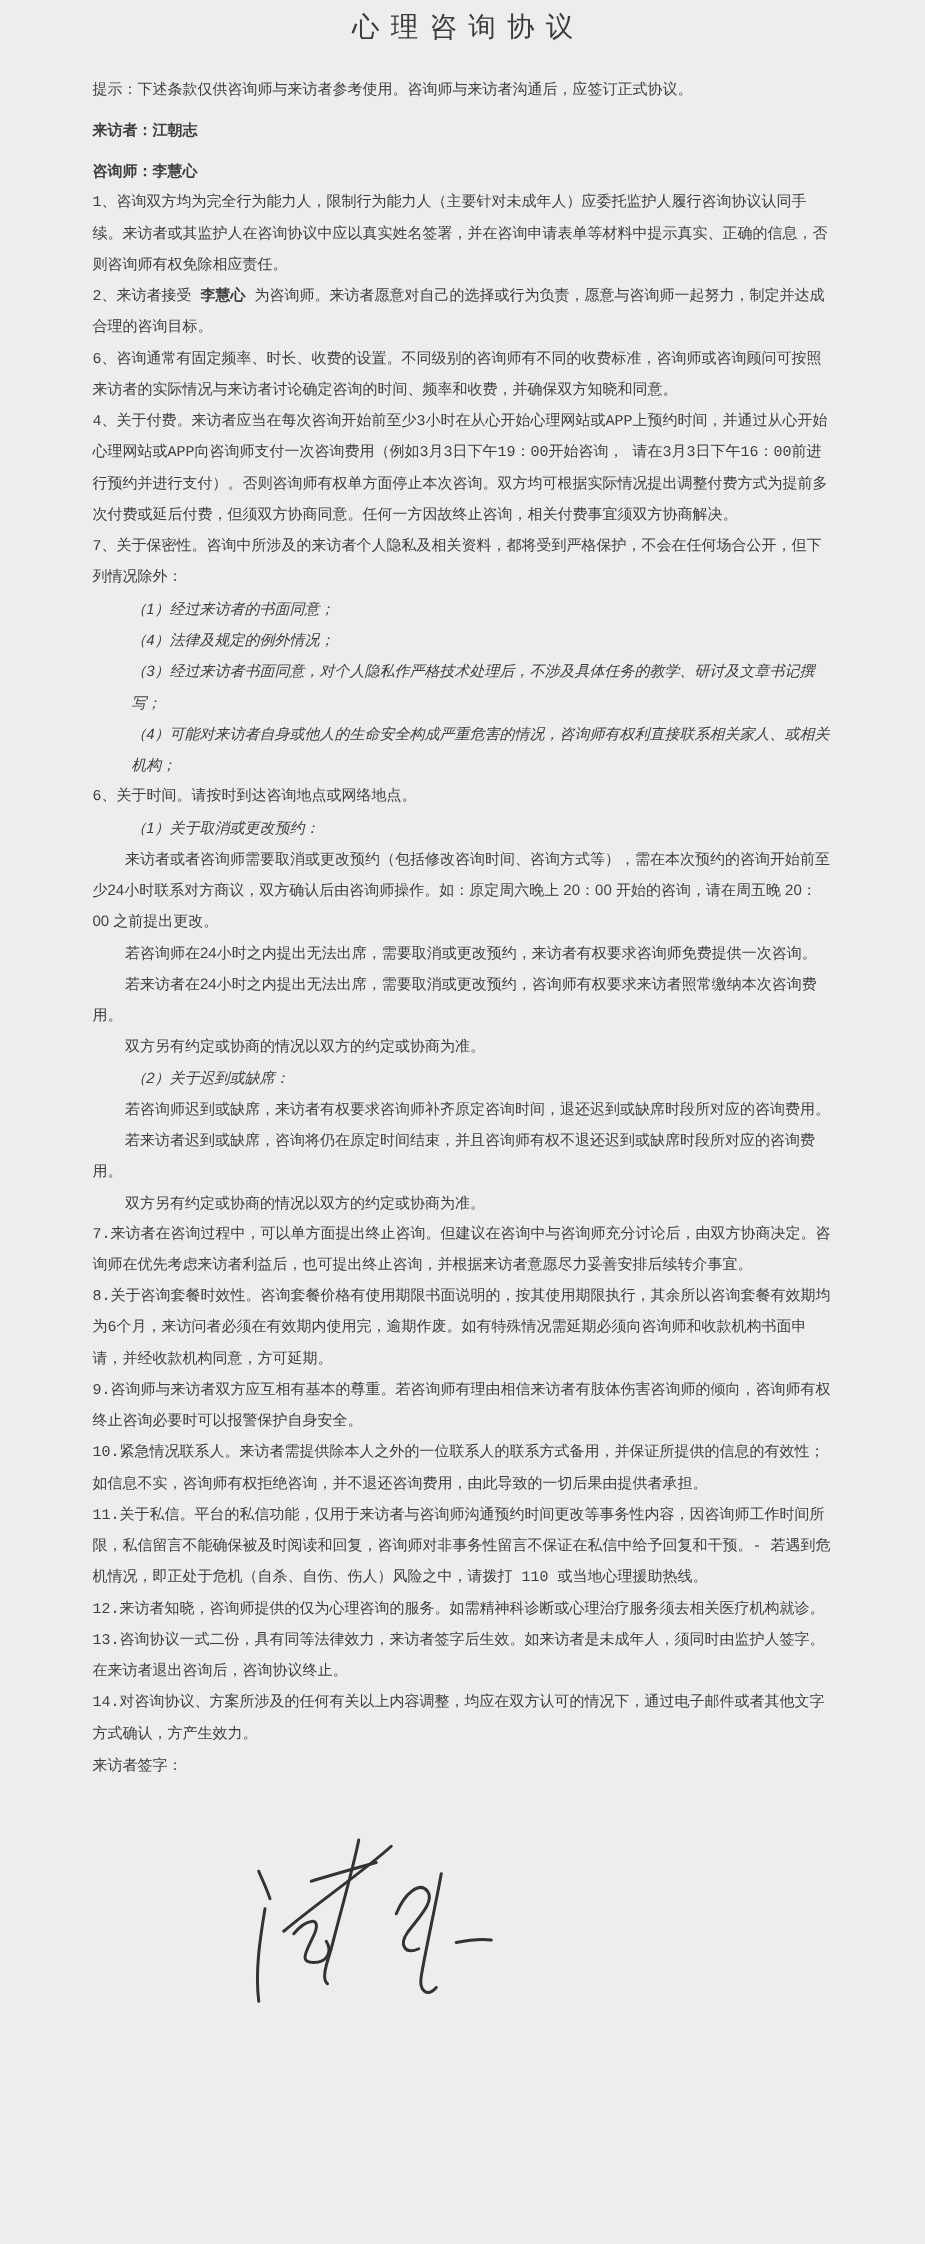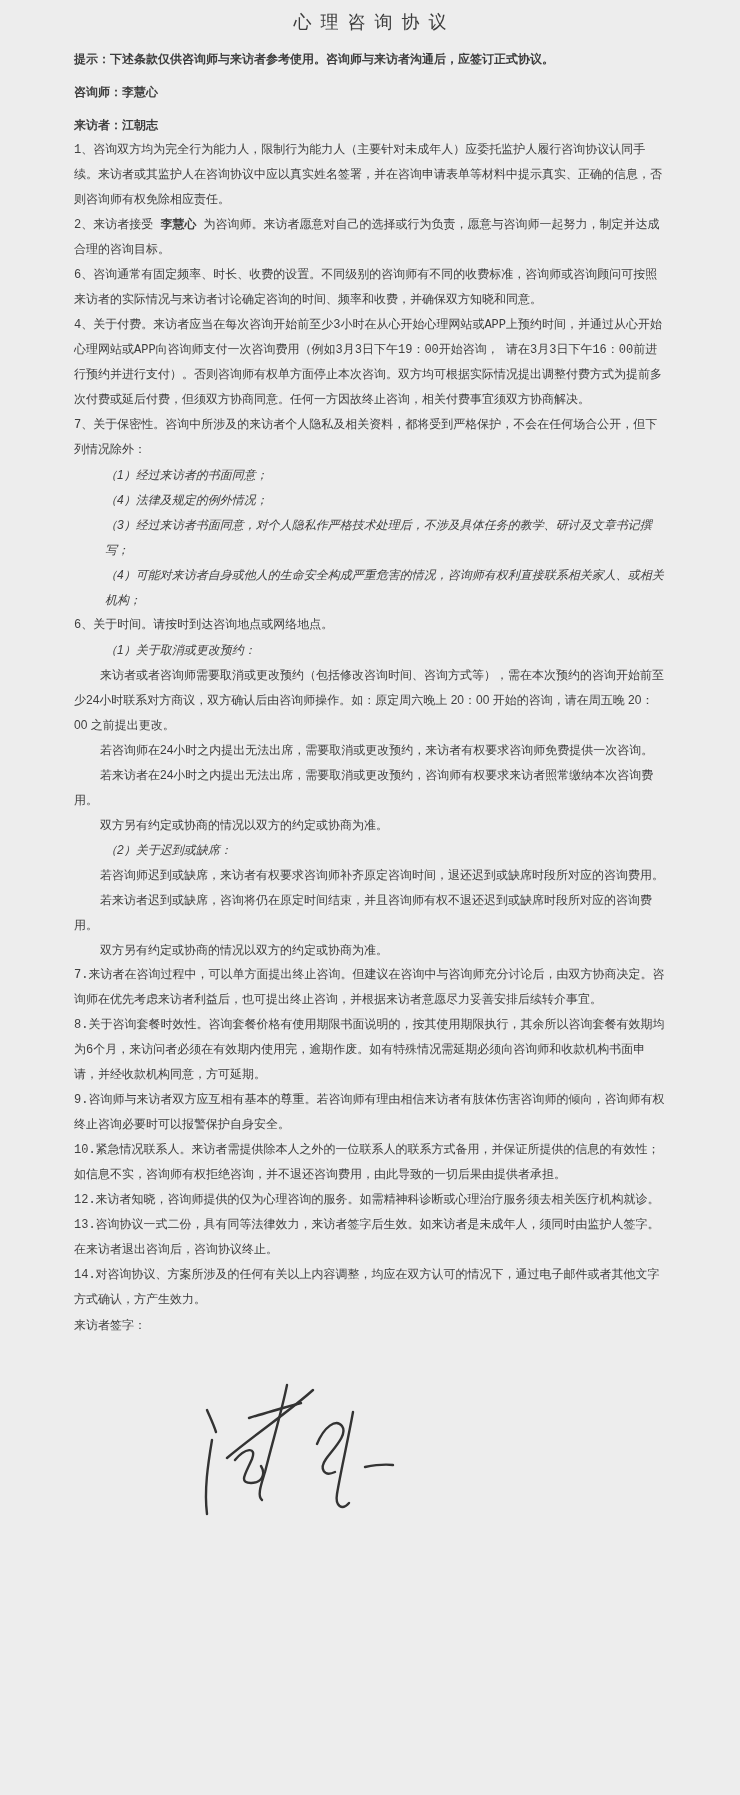--- a/index.html
+++ b/index.html
@@ -13,32 +13,32 @@
     font-family: "Liberation Sans", sans-serif;
     color: #3e3e3e;
     -webkit-font-smoothing: antialiased;
   }
   .content {
     padding: 0 74px;
   }
   h1.doc-title {
     margin: 0;
     padding-top: 7px;
-    font-size: 18px;
+    font-size: 22px;
     line-height: 30px;
     font-weight: 500;
     text-align: center;
     letter-spacing: 9px;
     text-indent: 9px;
     color: #3c3c3c;
   }
   p { margin: 0; font-size: 12px; line-height: 25px; }
   .tip {
-    margin-top: 10px;
-    font-weight: bold;
+    margin-top: 22px;
+    font-weight: normal;
   }
   .party {
     margin-top: 8px;
     font-weight: bold;
   }
   .terms p.term { margin-top: 0; font-family: Liberation Mono, monospace; }
   .terms p.term-sub { margin: 0; padding-left: 31px; font-style: italic; }
   .terms p.term-para { margin: 0; text-indent: 26px; }
   .bold-name { font-weight: bold; }
   .sign-label { }
@@ -52,23 +52,23 @@
 </head>
 <body>
 
 <div class="page">
   <div class="content">
 
     <h1 class="doc-title">心理咨询协议</h1>
 
     <p class="tip">提示：下述条款仅供咨询师与来访者参考使用。咨询师与来访者沟通后，应签订正式协议。</p>
 
+    <p class="party"><span>来访者：</span><span>江朝志</span></p>
+
     <p class="party"><span>咨询师：</span><span>李慧心</span></p>
-
-    <p class="party"><span>来访者：</span><span>江朝志</span></p>
 
     <div class="terms">
       <p class="term">1、咨询双方均为完全行为能力人，限制行为能力人（主要针对未成年人）应委托监护人履行咨询协议认同手续。来访者或其监护人在咨询协议中应以真实姓名签署，并在咨询申请表单等材料中提示真实、正确的信息，否则咨询师有权免除相应责任。</p>
 
       <p class="term"><span>2、来访者接受 </span><span class="bold-name">李慧心</span><span> 为咨询师。来访者愿意对自己的选择或行为负责，愿意与咨询师一起努力，制定并达成合理的咨询目标。</span></p>
 
       <p class="term">6、咨询通常有固定频率、时长、收费的设置。不同级别的咨询师有不同的收费标准，咨询师或咨询顾问可按照来访者的实际情况与来访者讨论确定咨询的时间、频率和收费，并确保双方知晓和同意。</p>
       <p class="term">4、关于付费。来访者应当在每次咨询开始前至少3小时在从心开始心理网站或APP上预约时间，并通过从心开始心理网站或APP向咨询师支付一次咨询费用（例如3月3日下午19：00开始咨询， 请在3月3日下午16：00前进行预约并进行支付）。否则咨询师有权单方面停止本次咨询。双方均可根据实际情况提出调整付费方式为提前多次付费或延后付费，但须双方协商同意。任何一方因故终止咨询，相关付费事宜须双方协商解决。</p>
 
       <p class="term">7、关于保密性。咨询中所涉及的来访者个人隐私及相关资料，都将受到严格保护，不会在任何场合公开，但下列情况除外：</p>
@@ -85,20 +85,21 @@
       <p class="term-para">双方另有约定或协商的情况以双方的约定或协商为准。</p>
       <p class="term-sub">（2）关于迟到或缺席：</p>
       <p class="term-para">若咨询师迟到或缺席，来访者有权要求咨询师补齐原定咨询时间，退还迟到或缺席时段所对应的咨询费用。</p>
       <p class="term-para">若来访者迟到或缺席，咨询将仍在原定时间结束，并且咨询师有权不退还迟到或缺席时段所对应的咨询费用。</p>
       <p class="term-para">双方另有约定或协商的情况以双方的约定或协商为准。</p>
 
       <p class="term">7.来访者在咨询过程中，可以单方面提出终止咨询。但建议在咨询中与咨询师充分讨论后，由双方协商决定。咨询师在优先考虑来访者利益后，也可提出终止咨询，并根据来访者意愿尽力妥善安排后续转介事宜。</p>
       <p class="term">8.关于咨询套餐时效性。咨询套餐价格有使用期限书面说明的，按其使用期限执行，其余所以咨询套餐有效期均为6个月，来访问者必须在有效期内使用完，逾期作废。如有特殊情况需延期必须向咨询师和收款机构书面申请，并经收款机构同意，方可延期。</p>
       <p class="term">9.咨询师与来访者双方应互相有基本的尊重。若咨询师有理由相信来访者有肢体伤害咨询师的倾向，咨询师有权终止咨询必要时可以报警保护自身安全。</p>
       <p class="term">10.紧急情况联系人。来访者需提供除本人之外的一位联系人的联系方式备用，并保证所提供的信息的有效性；如信息不实，咨询师有权拒绝咨询，并不退还咨询费用，由此导致的一切后果由提供者承担。</p>
+      <p class="term">11.关于私信。平台的私信功能，仅用于来访者与咨询师沟通预约时间更改等事务性内容，因咨询师工作时间所限，私信留言不能确保被及时阅读和回复，咨询师对非事务性留言不保证在私信中给予回复和干预。- 若遇到危机情况，即正处于危机（自杀、自伤、伤人）风险之中，请拨打 110 或当地心理援助热线。</p>
       <p class="term">12.来访者知晓，咨询师提供的仅为心理咨询的服务。如需精神科诊断或心理治疗服务须去相关医疗机构就诊。</p>
       <p class="term">13.咨询协议一式二份，具有同等法律效力，来访者签字后生效。如来访者是未成年人，须同时由监护人签字。在来访者退出咨询后，咨询协议终止。</p>
       <p class="term">14.对咨询协议、方案所涉及的任何有关以上内容调整，均应在双方认可的情况下，通过电子邮件或者其他文字方式确认，方产生效力。</p>
     </div>
 
     <p class="sign-label">来访者签字：</p>
 
     <div class="signature-wrap">
       <svg width="212" height="146" viewBox="0 0 212 146" fill="none" xmlns="http://www.w3.org/2000/svg">
         <g stroke="#333333" stroke-width="2.4" stroke-linecap="round" stroke-linejoin="round" fill="none">

